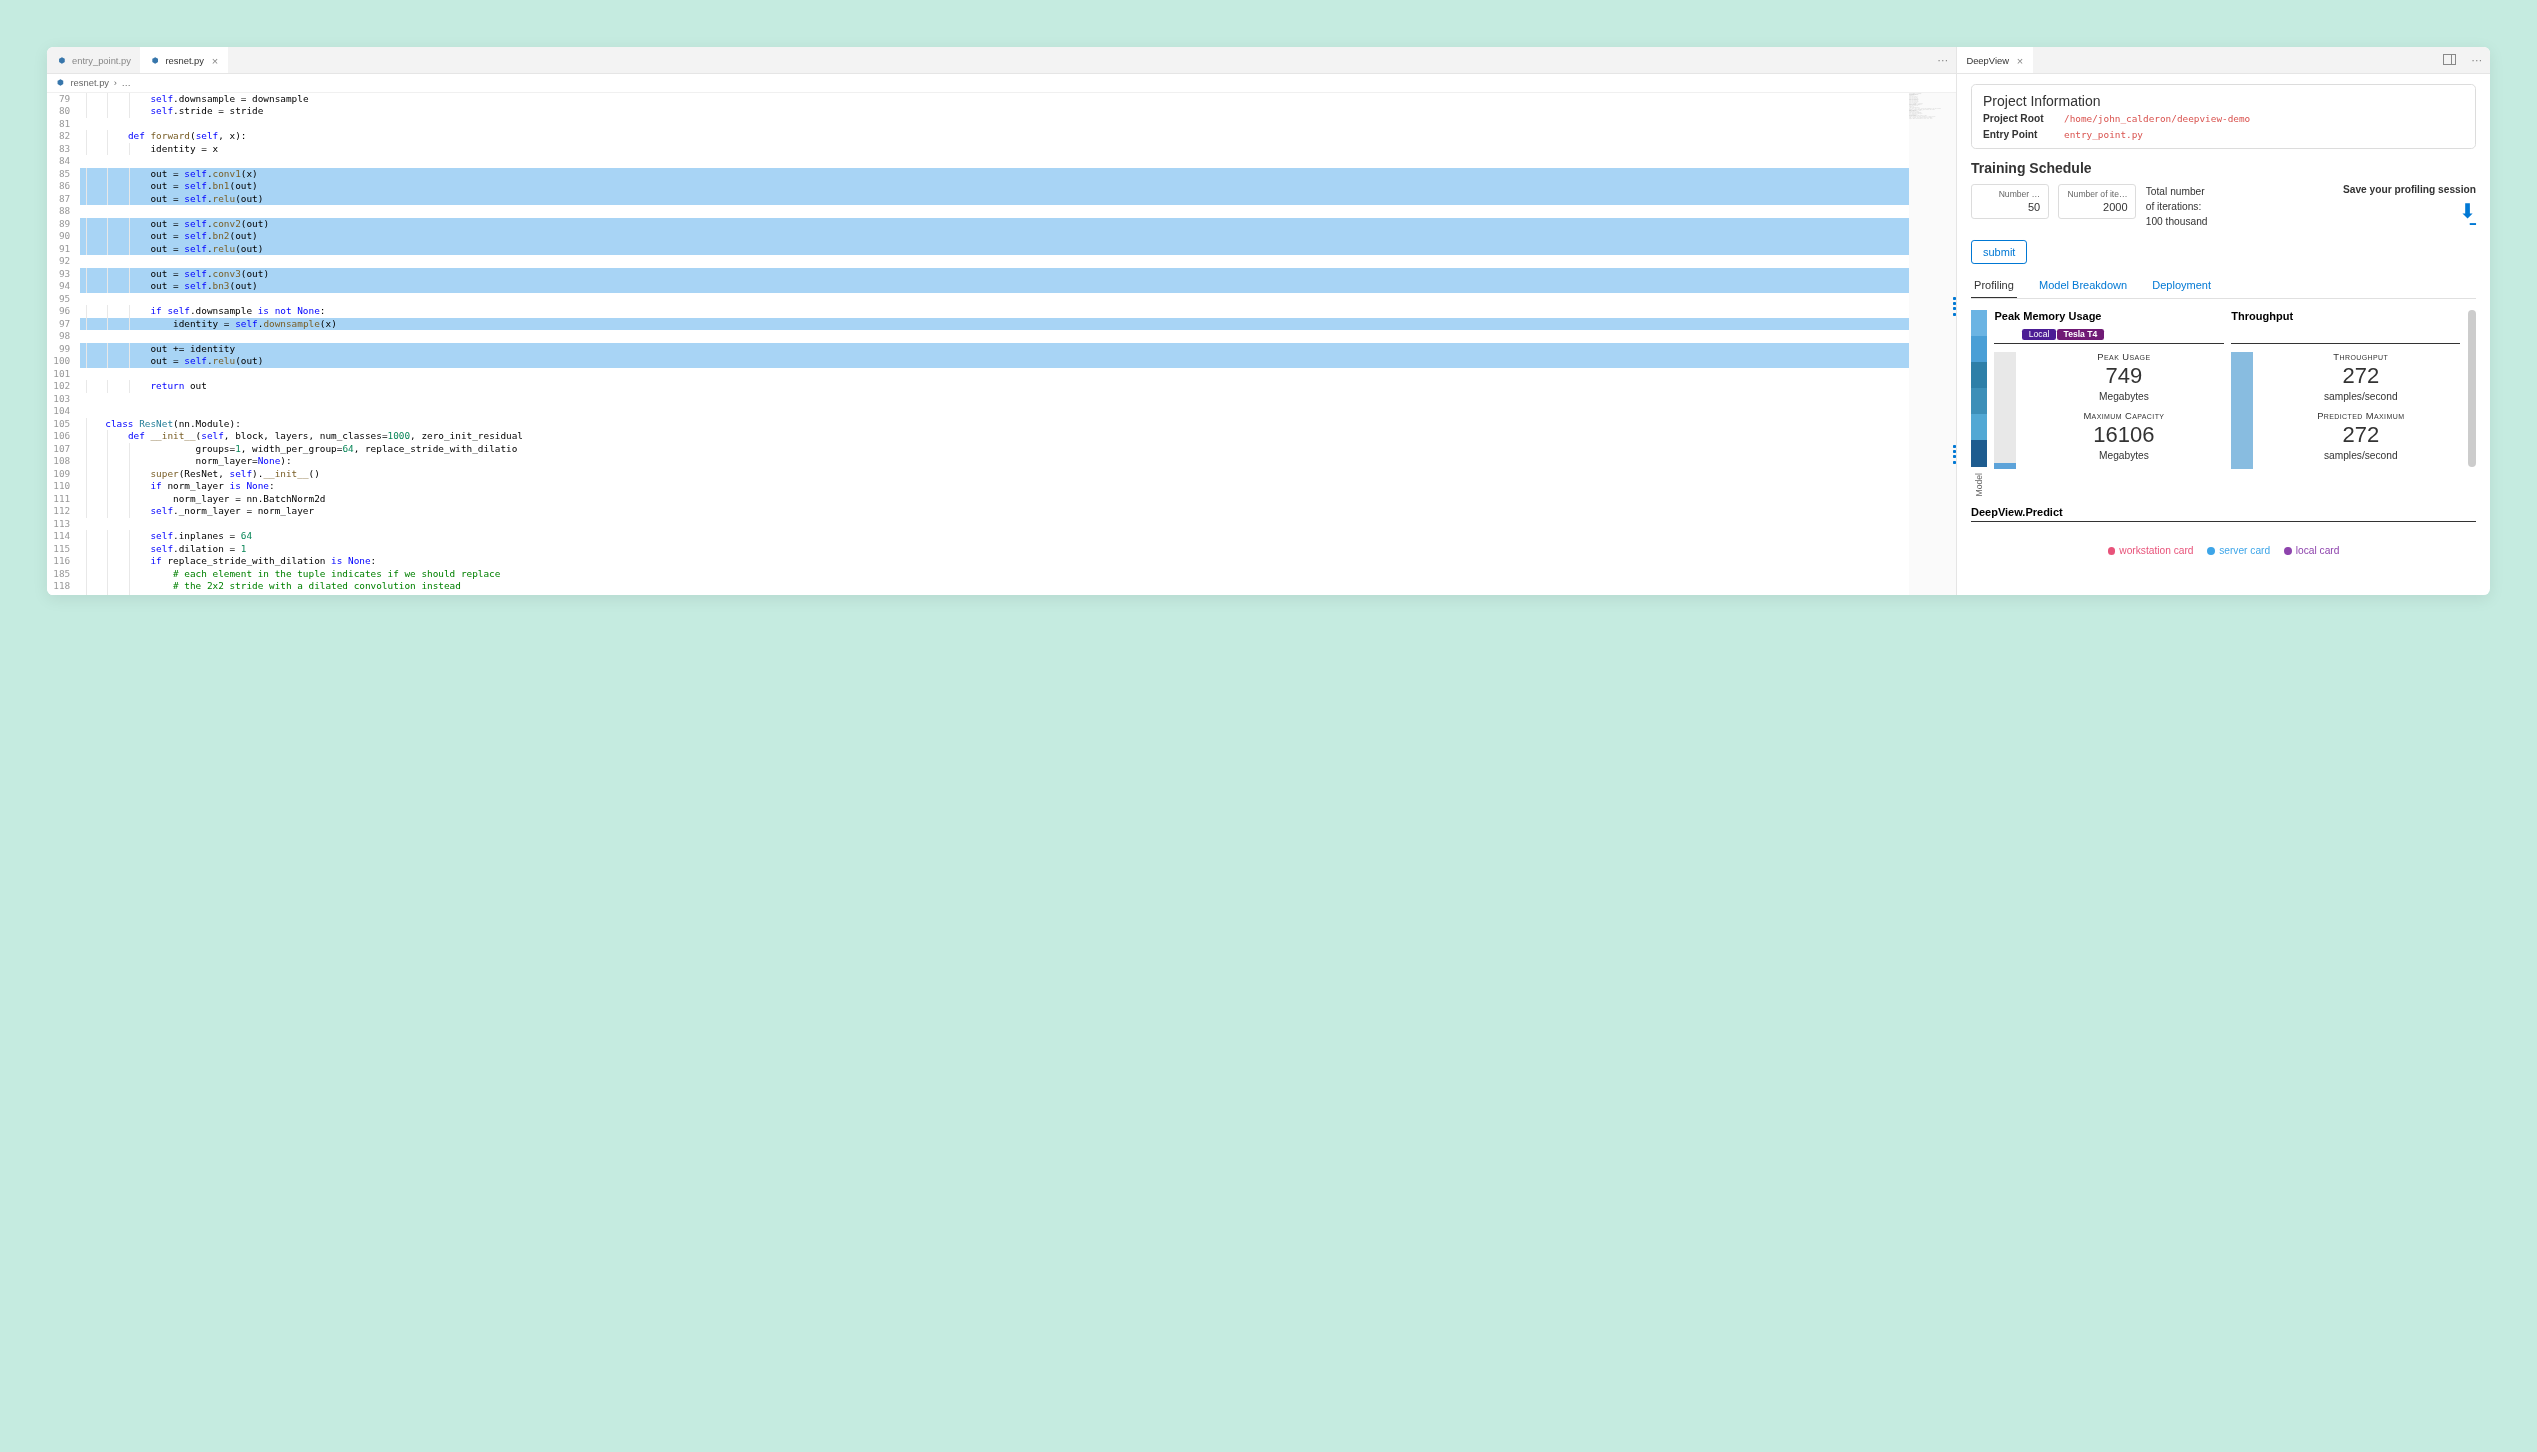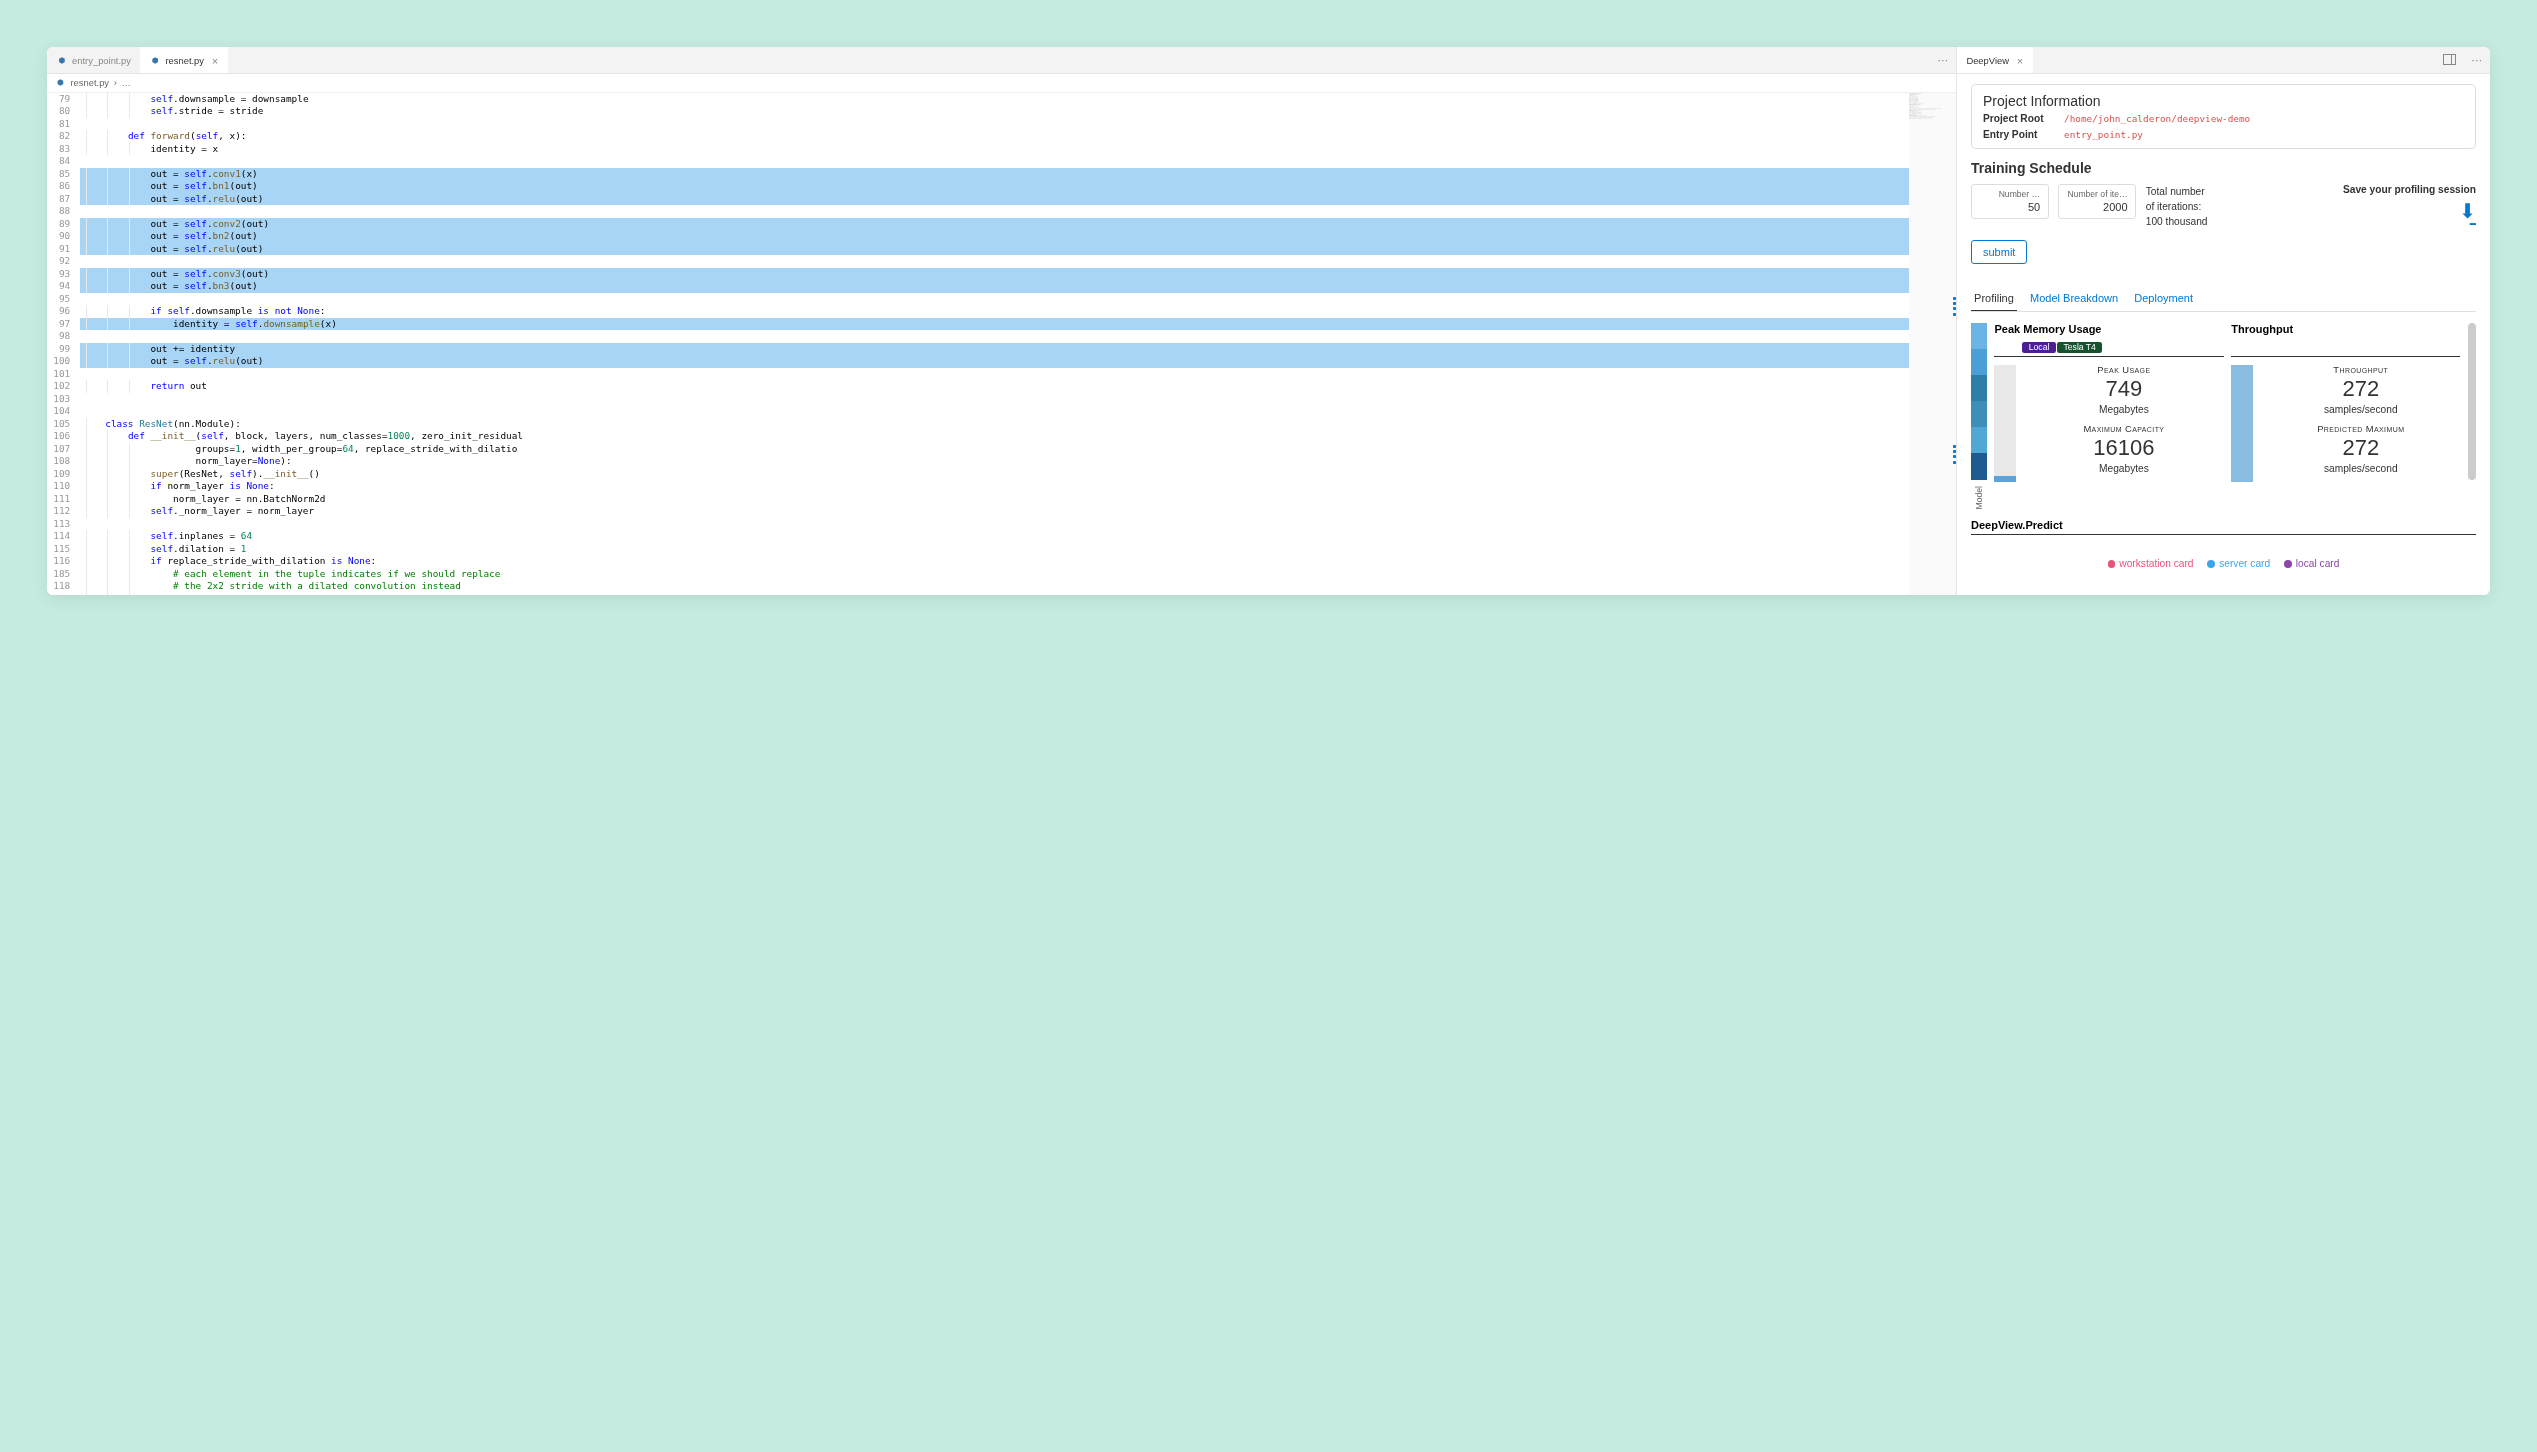--- a/index.html
+++ b/index.html
@@ -76,35 +76,35 @@
 .field-box { border: 0.8px solid #dcdcdc; border-radius: 3.1px; padding: 4.7px 7.8px; width: 78px; text-align: right; }
 .field-label { font-size: 8.6px; color: #666; white-space: nowrap; overflow: hidden; text-overflow: ellipsis; }
 .field-value { font-size: 11px; color: #333; margin-top: 1.6px; }
 .total-text { font-size: 10.2px; color: #333; line-height: 1.5; }
 .save-session { margin-left: auto; text-align: right; }
 .save-session .save-title { font-size: 10.2px; font-weight: 600; color: #333; margin-bottom: 4.7px; }
 .download-icon { color: #0078d4; font-size: 20.4px; }
 
 .submit-btn { margin-top: 11px; border: 0.8px solid #0078d4; color: #0078d4; background: #fff; padding: 4.7px 11px; border-radius: 3.1px; font-size: 11px; cursor: pointer; }
 
-.profile-tabs { display: flex; gap: 10px; border-bottom: 0.8px solid #e0e0e0; margin-top: 22px; text-align: right; }
+.profile-tabs { display: flex; gap: 19px; border-bottom: 0.8px solid #e0e0e0; margin-top: 9px; text-align: right; }
 .profile-tab { padding: 6.3px 3.1px; font-size: 11px; color: #0078d4; cursor: pointer; }
 .profile-tab.active { color: #333; border-bottom: 1.6px solid #333; margin-bottom: -0.8px; }
 
 .metrics-wrap { display: flex; margin-top: 11px; gap: 7.8px; position: relative; }
 .heat-col { width: 15.7px; display: flex; flex-direction: column; }
 .heat-seg { flex: 1; }
 .heat-label { writing-mode: vertical-rl; transform: rotate(180deg); font-size: 8.6px; color: #666; margin-top: 6.3px; align-self: center; }
 
 .metric-cards { flex: 1; display: flex; gap: 7.8px; }
 .metric-card { flex: 1; }
 .metric-card h4 { font-size: 11px; font-weight: 600; margin-bottom: 4.7px; }
 .badge { display: inline-block; padding: 0.8px 6.3px; border-radius: 2.3px; font-size: 8.6px; color: #fff; margin-right: 1.6px; }
 .badge.green { background: #4c1d95; margin-left: 28px; }
-.badge.gray { background: #14532d; }
+.badge.gray { background: #701a75; font-weight: bold; }
 .metric-body { display: flex; align-items: stretch; gap: 7.8px; border-top: 0.8px solid #333; padding-top: 6.3px; margin-top: 3.1px; }
 .bar-track { width: 22px; background: #e8e8e8; height: 117px; position: relative; align-self: flex-end; }
 .bar-fill { position: absolute; bottom: 0; left: 0; right: 0; }
 .metric-stats { flex: 1; text-align: center; }
 .stat-label { font-size: 9.4px; font-variant: small-caps; letter-spacing: 0.4px; color: #333; }
 .stat-value { font-size: 22px; font-weight: 400; color: #333; margin: 1.6px 0; }
 .stat-unit { font-size: 10.2px; color: #333; margin-bottom: 7.8px; }
 .scroll-indicator { width: 7.8px; background: #ccc; border-radius: 3.9px; }
 
 

